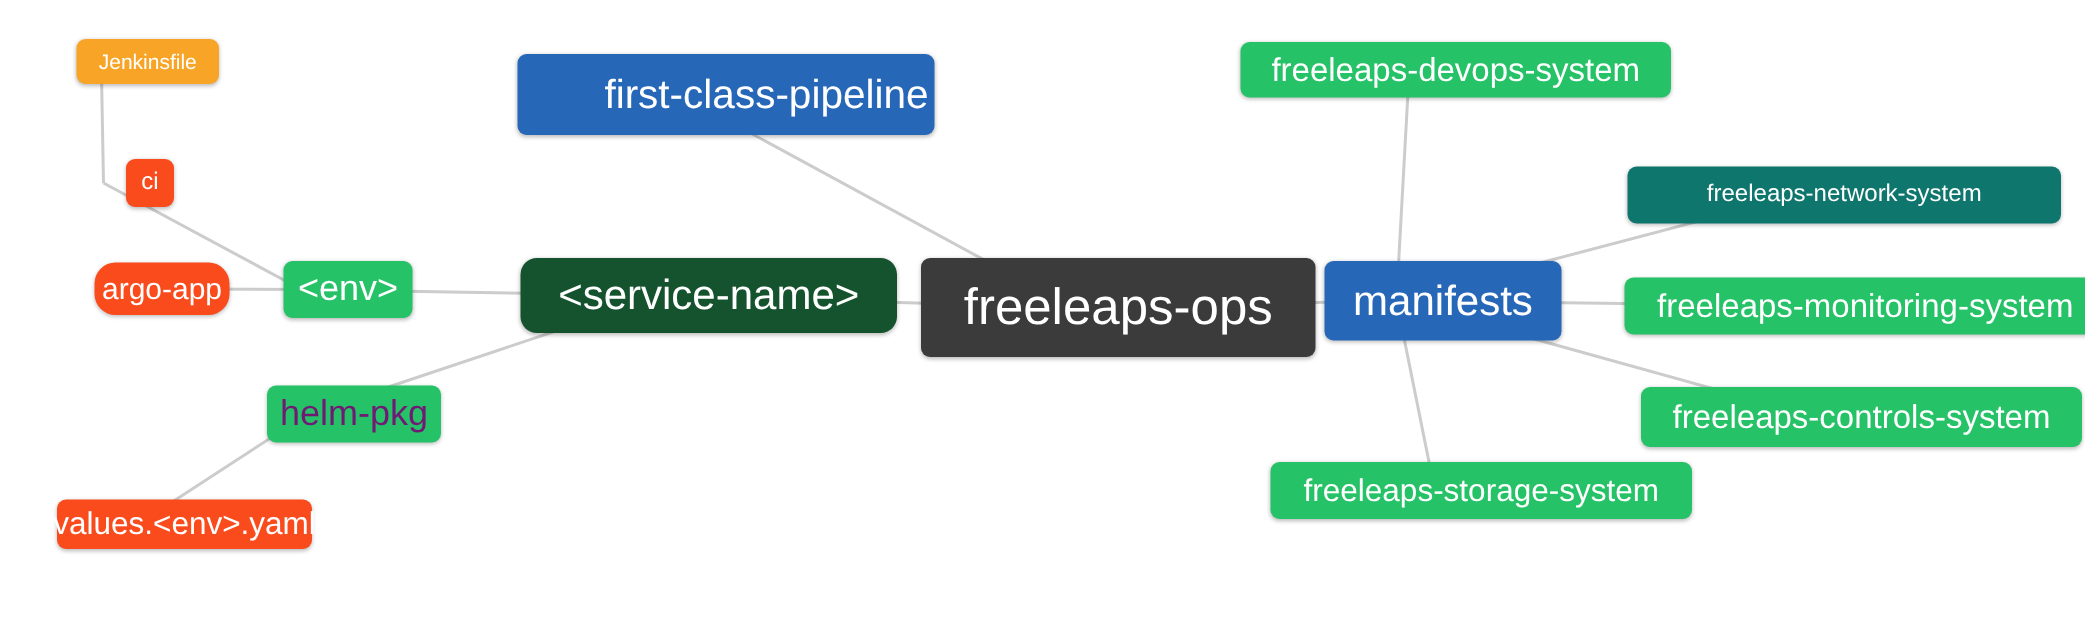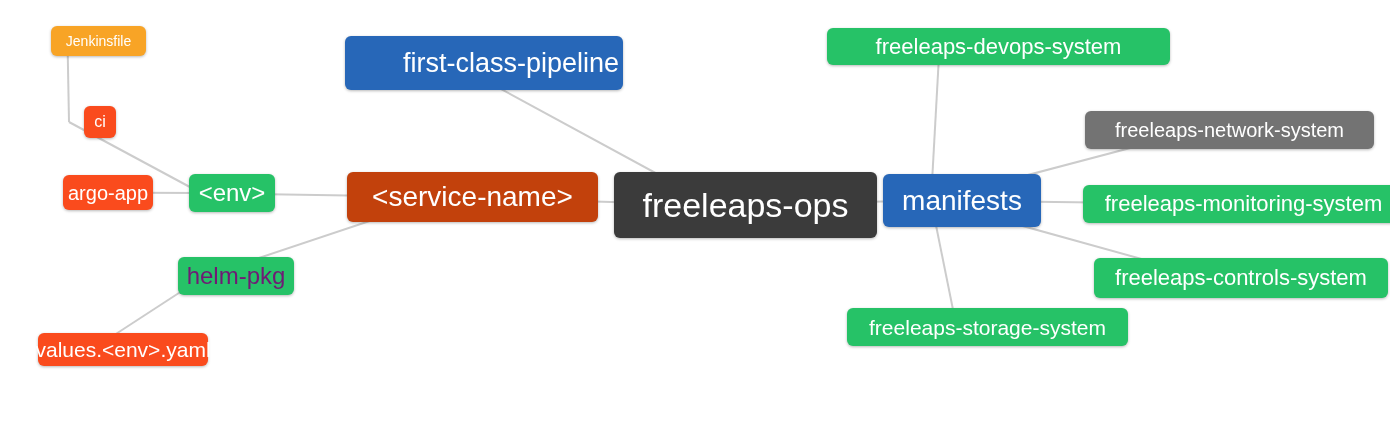--- a/index.html
+++ b/index.html
@@ -59,48 +59,48 @@
       <line x1="931" y1="200.5" x2="1210" y2="278" stroke="#cccccc" stroke-width="2"></line>
       <line x1="931" y1="200.5" x2="956.5" y2="327" stroke="#cccccc" stroke-width="2"></line>
     </svg>
   <div id="node-layer">
       <div class="node" style="left: 583px; top: 172px; width: 263px; height: 66px; font-size: 34px; background: rgb(59, 59, 59); color: rgb(255, 255, 255);">
         <span>freeleaps-ops</span>
       </div>
       <div class="node" style="left: 314px; top: 36px; width: 278px; height: 54px; font-size: 27px; background: rgb(39, 103, 184); color: rgb(255, 255, 255); justify-content: flex-end;">
         <span>first-class-pipeline</span>
       </div>
-      <div class="node" style="left: 316px; top: 172px; width: 251px; height: 50px; font-size: 28px; background: #c2410c; color: rgb(255, 255, 255);">
+      <div class="node" style="left: 316px; top: 172px; width: 251px; height: 50px; font-size: 28px; background: #14532d; color: rgb(255, 255, 255); border-radius: 11px;">
         <span>&lt;service-name&gt;</span>
       </div>
       <div class="node" style="left: 852px; top: 174px; width: 158px; height: 53px; font-size: 28px; background: rgb(39, 103, 184); color: rgb(255, 255, 255);">
         <span>manifests</span>
       </div>
       <div class="node" style="left: 158px; top: 174px; width: 86px; height: 38px; font-size: 24px; background: rgb(38, 194, 103); color: rgb(255, 255, 255);">
         <span>&lt;env&gt;</span>
       </div>
       <div class="node" style="left: 147px; top: 257px; width: 116px; height: 38px; font-size: 24px; background: rgb(38, 194, 103); color: #701a75;">
         <span>helm-pkg</span>
       </div>
       <div class="node" style="left: 53px; top: 106px; width: 32px; height: 32px; font-size: 16px; background: rgb(250, 75, 29); color: rgb(255, 255, 255);">
         <span>ci</span>
       </div>
-      <div class="node" style="left: 32px; top: 175px; width: 90px; height: 35px; font-size: 20px; background: rgb(250, 75, 29); color: rgb(255, 255, 255);">
+      <div class="node" style="left: 32px; top: 175px; width: 90px; height: 35px; font-size: 20px; background: rgb(250, 75, 29); color: rgb(255, 255, 255); border-radius: 14px;">
         <span>argo-app</span>
       </div>
       <div class="node" style="left: 20px; top: 26px; width: 95px; height: 30px; font-size: 14px; background: rgb(248, 164, 38); color: rgb(255, 255, 255);">
         <span>Jenkinsfile</span>
       </div>
       <div class="node" style="left: 7px; top: 333px; width: 170px; height: 33px; font-size: 21px; background: rgb(250, 75, 29); color: rgb(255, 255, 255);">
         <span>values.&lt;env&gt;.yaml</span>
       </div>
-      <div class="node" style="left: 796px; top: 28px; width: 343px; height: 37px; font-size: 22px; background: rgb(38, 194, 103); color: rgb(255, 255, 255);">
+      <div class="node" style="left: 796px; top: 28px; width: 287px; height: 37px; font-size: 22px; background: rgb(38, 194, 103); color: rgb(255, 255, 255);">
         <span>freeleaps-devops-system</span>
       </div>
-      <div class="node" style="left: 1054px; top: 111px; width: 289px; height: 38px; font-size: 20px; background: #737373; color: rgb(255, 255, 255); text-align: center;">
+      <div class="node" style="left: 1054px; top: 111px; width: 289px; height: 38px; font-size: 16px; background: #0f766e; color: rgb(255, 255, 255); text-align: center;">
         <span>freeleaps-network-system</span>
       </div>
       <div class="node" style="left: 1052px; top: 185px; width: 321px; height: 38px; font-size: 22px; background: rgb(38, 194, 103); color: rgb(255, 255, 255); justify-content: center;">
         <span>freeleaps-monitoring-system</span>
       </div>
       <div class="node" style="left: 1063px; top: 258px; width: 294px; height: 40px; font-size: 22px; background: rgb(38, 194, 103); color: rgb(255, 255, 255);">
         <span>freeleaps-controls-system</span>
       </div>
       <div class="node" style="left: 816px; top: 308px; width: 281px; height: 38px; font-size: 21px; background: rgb(38, 194, 103); color: rgb(255, 255, 255);">
         <span>freeleaps-storage-system</span>

